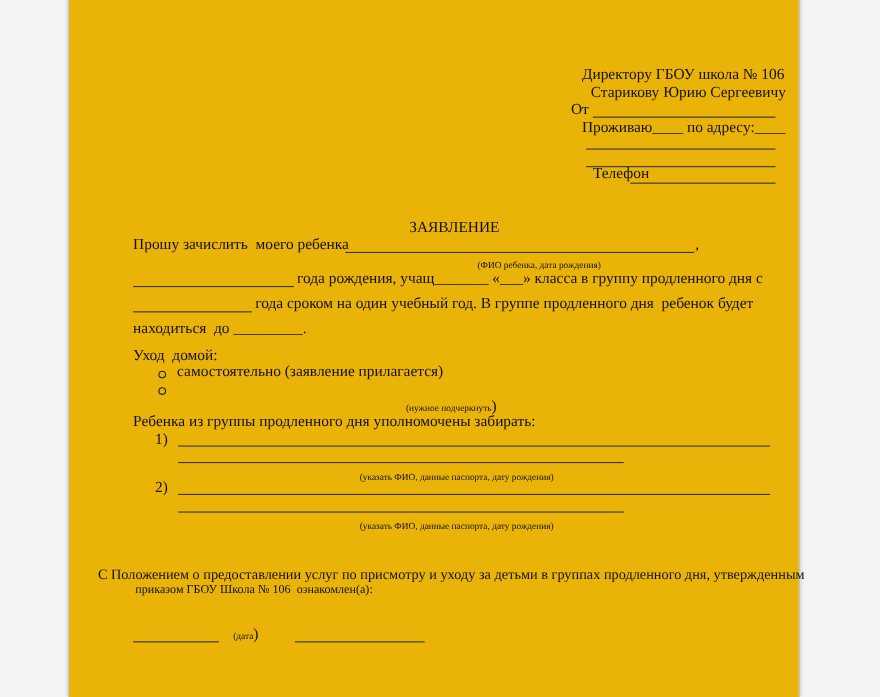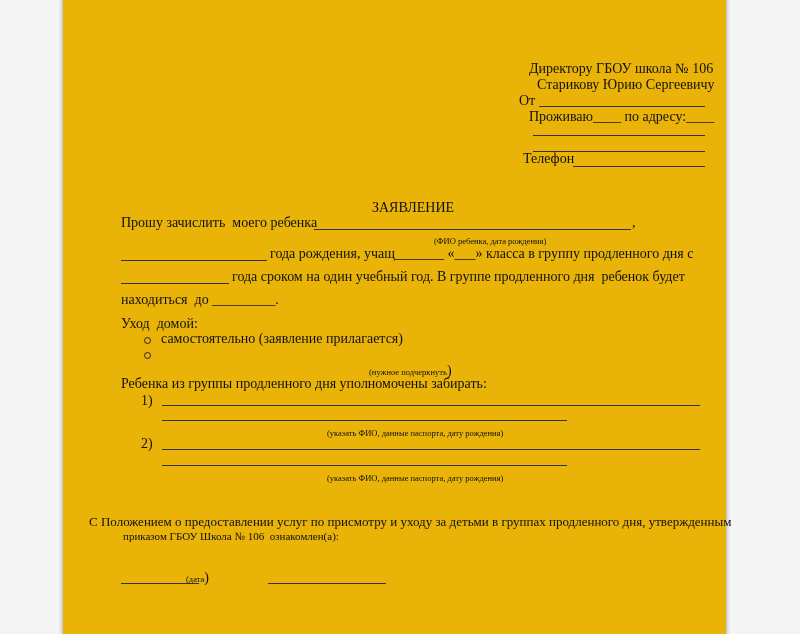--- a/index.html
+++ b/index.html
@@ -28,21 +28,21 @@
 
 <div class="page">
 
   <div class="t" style="left:466px; top:61px;">Директору ГБОУ школа № 106</div>
   <div class="t" style="left:474px; top:77px;">Старикову Юрию Сергеевичу</div>
   <div class="t" style="left:456px; top:93px;">От</div>
   <div class="line" style="left:476px; top:106px; width:166px;"></div>
   <div class="t" style="left:466px; top:109px;">Проживаю____ по адресу:____</div>
   <div class="line" style="left:470px; top:135px; width:172px;"></div>
   <div class="line" style="left:470px; top:151px; width:172px;"></div>
-  <div class="t" style="left:460px; top:151px;">Телефон</div>
+  <div class="t" style="left:476px; top:151px;">Телефон</div>
   <div class="line" style="left:510px; top:166px; width:132px;"></div>
 
   <div class="t" style="left:309px; top:200px;">ЗАЯВЛЕНИЕ</div>
 
   <div class="t" style="left:58px; top:215px;">Прошу зачислить  моего ребенка</div>
   <div class="line" style="left:251px; top:229px; width:317px;"></div>
   <div class="t" style="left:569px; top:215px;">,</div>
   <div class="sm" style="left:371px; top:236px;">(ФИО ребенка, дата рождения)</div>
 
   <div class="line" style="left:58px; top:260px; width:146px;"></div>
@@ -68,16 +68,16 @@
 
   <div class="t" style="left:78px; top:436px;">2)</div>
   <div class="line" style="left:99px; top:449px; width:538px;"></div>
   <div class="line" style="left:99px; top:465px; width:405px;"></div>
   <div class="sm" style="left:264px; top:473px;">(указать ФИО, данные паспорта, дату рождения)</div>
 
   <div class="t" style="left:26px; top:514px; font-size:13px;">С Положением о предоставлении услуг по присмотру и уходу за детьми в группах продленного дня, утвержденным</div>
   <div class="t" style="left:60px; top:528px; font-size:11px;">приказом ГБОУ Школа № 106  ознакомлен(а):</div>
 
   <div class="line" style="left:58px; top:583px; width:78px;"></div>
-  <div class="sm" style="left:123px; top:573px;text-align:center;"><span>(дата</span><span class="paren">)</span></div>
+  <div class="sm" style="left:149px; top:573px;text-align:center;"><span>(дата</span><span class="paren">)</span></div>
   <div class="line" style="left:205px; top:583px; width:118px;"></div>
 
 </div>
 
 </body></html>

